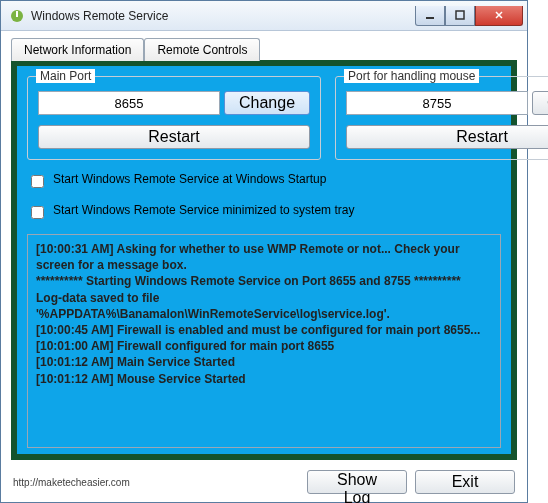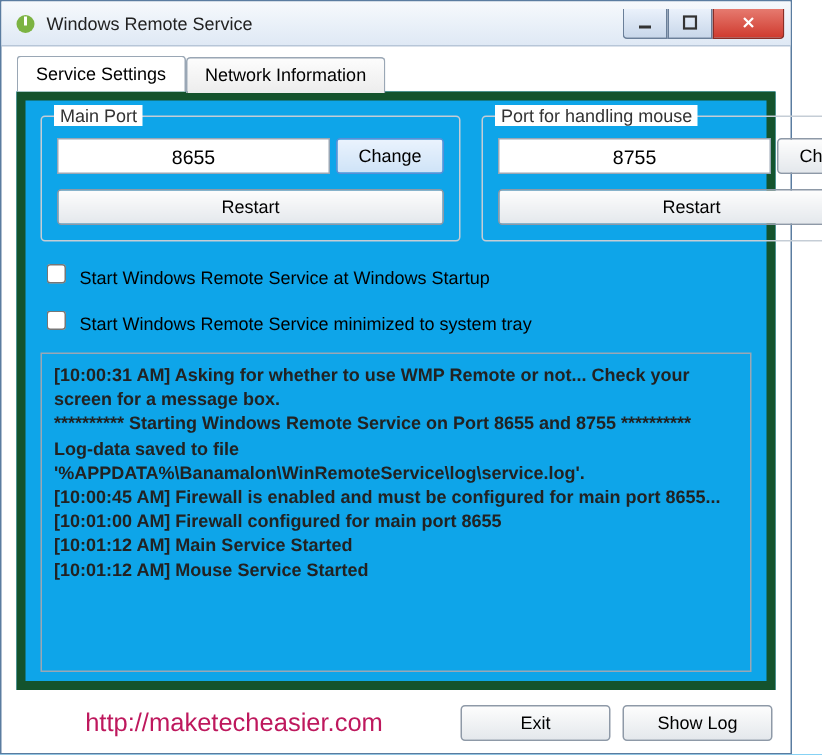--- a/index.html
+++ b/index.html
@@ -118,31 +118,31 @@
     font-family: inherit;
     font-size: 13px;
   }
   .btn {
     height: 24px;
     padding: 0 14px;
     border: 1px solid #8e99a7;
     border-radius: 3px;
     background: linear-gradient(to bottom, #fdfdfd, #e4e8ec);
     font-family: inherit;
-    font-size: 12px;
+    font-size: 16px;
     cursor: default;
   }
   .btn.wide { width: 100%; }
   .btn.highlight {
     background: linear-gradient(to bottom, #eaf3fd, #cfe3f7);
     border-color: #5a8fd6;
   }
   .checkrow {
     display: flex;
-    align-items: flex-end;
+    align-items: flex-start;
     gap: 6px;
     margin-top: 12px;
   }
   .checkrow input { width: 13px; height: 13px; }
   .logbox {
     margin-top: 12px;
     border: 1px solid #9aa7b5;
     flex: 1;
     padding: 6px 8px;
     font-size: 12px;
@@ -151,21 +151,21 @@
     color: #222;
     white-space: pre-wrap;
     font-weight: bold;
   }
   .footer {
     display: flex;
     align-items: center;
     padding: 6px 12px 8px 12px;
     gap: 8px;
   }
-  .footer .url { flex: 1; color: #be185d; font-size: 17px; text-align: center; }
+  .footer .url { flex: 1; color: #404040; font-size: 10px; }
   .footer .btn { width: 100px; }
 </style>
 </head>
 <body>
 
 <div class="window">
   <div class="titlebar">
     <span class="titlebar-icon">
       <svg viewBox="0 0 16 16">
           <circle cx="8" cy="8" r="6" fill="#7cb342"></circle>
@@ -188,22 +188,22 @@
           <svg width="10" height="10">
             <line x1="2" y1="2" x2="8" y2="8" stroke="#fff" stroke-width="1.5"></line>
             <line x1="8" y1="2" x2="2" y2="8" stroke="#fff" stroke-width="1.5"></line>
           </svg>
         </div>
     </div>
   </div>
 
   <div class="client">
     <div class="tabstrip">
-      <div class="tab active">Service Settings</div>
       <div class="tab">Network Information</div>
+      <div class="tab">Remote Controls</div>
     </div>
 
     <div class="tabpanel">
       <div class="groups">
         <div class="groupbox">
           <span class="group-legend">Main Port</span>
           <div class="row">
             <input class="port-input" value="8655" style="">
             <button class="btn highlight">Change</button>
           </div>
@@ -234,16 +234,16 @@
 Log-data saved to file '%APPDATA%\Banamalon\WinRemoteService\log\service.log'.
 [10:00:45 AM] Firewall is enabled and must be configured for main port 8655...
 [10:01:00 AM] Firewall configured for main port 8655
 [10:01:12 AM] Main Service Started
 [10:01:12 AM] Mouse Service Started</div>
     </div>
   </div>
 
   <div class="footer">
     <span class="url">http://maketecheasier.com</span>
+    <button class="btn">Show Log</button>
     <button class="btn">Exit</button>
-    <button class="btn">Show Log</button>
   </div>
 </div>
 
 </body></html>

